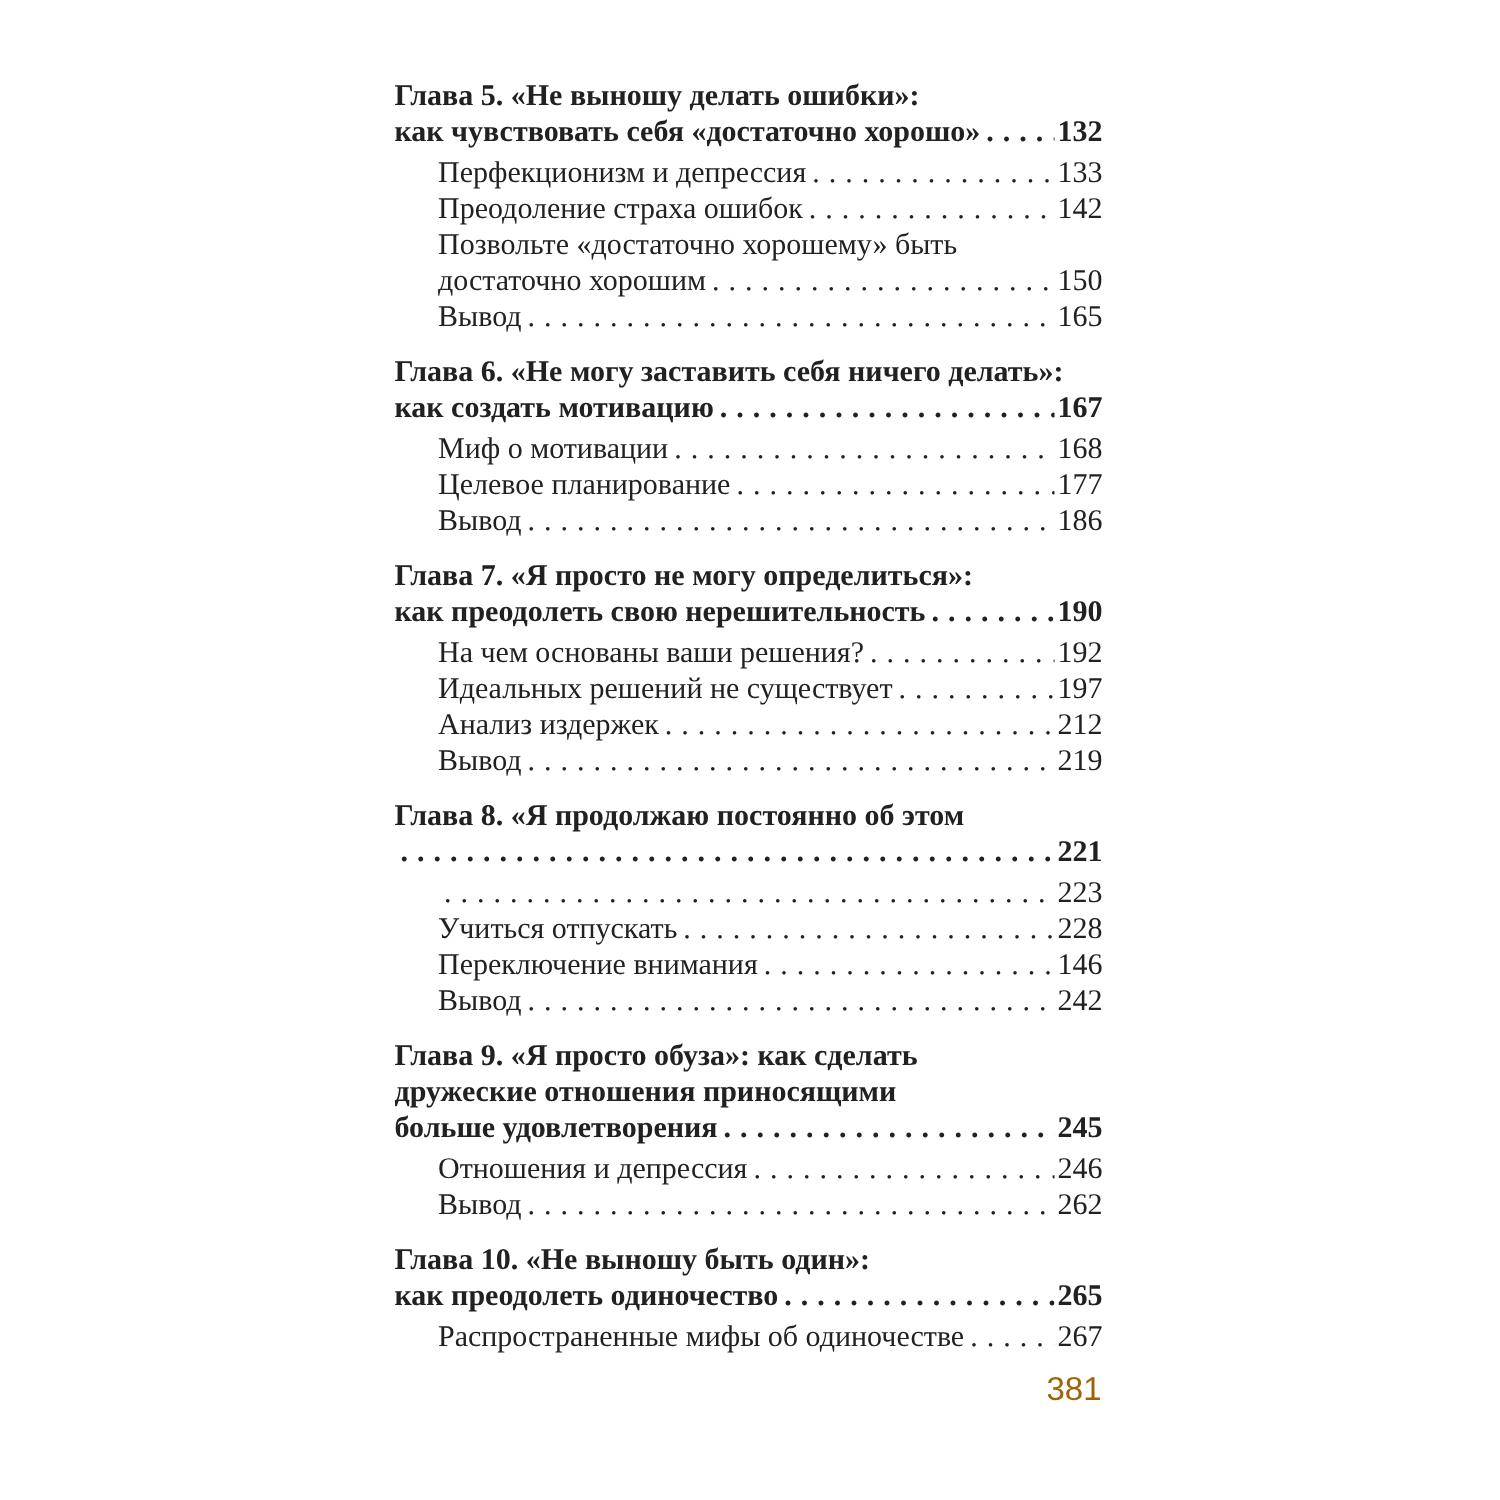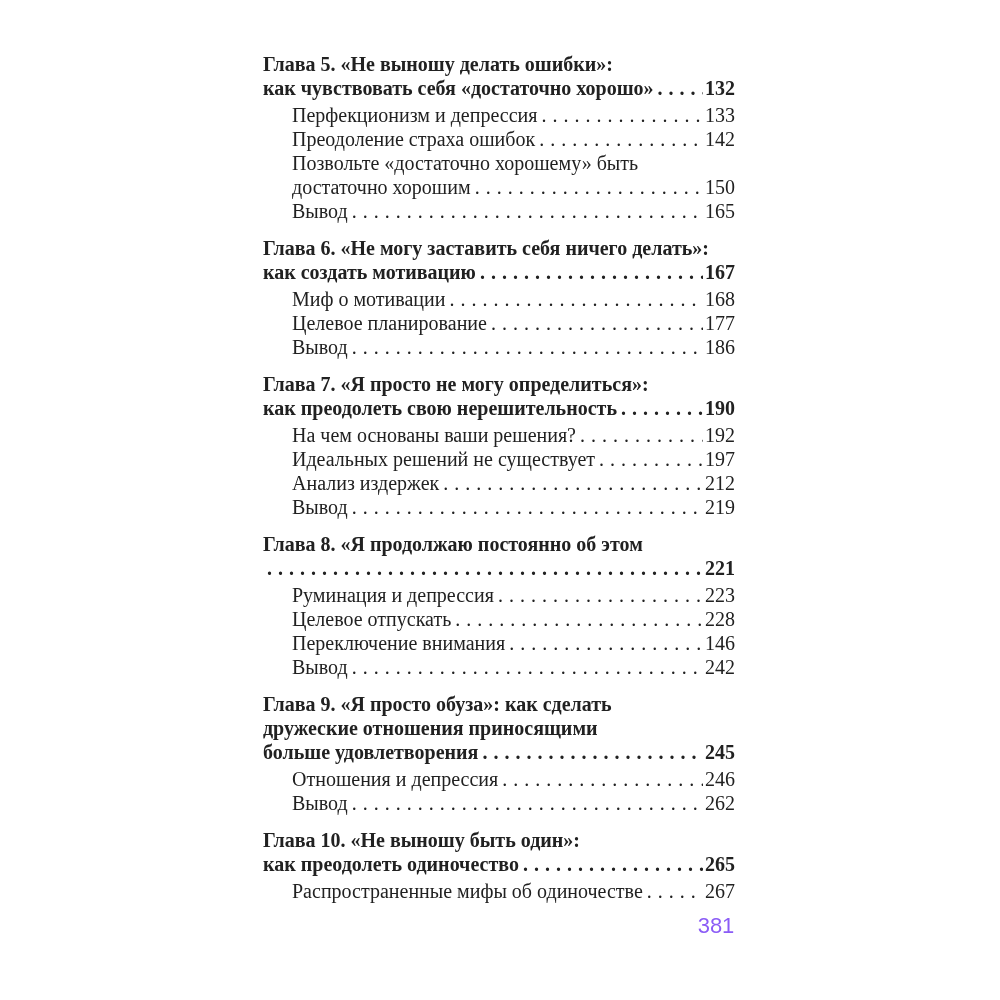--- a/index.html
+++ b/index.html
@@ -75,21 +75,21 @@
   }
   .folio {
     position: absolute;
     top: 913px;
     left: 690px;
     width: 52px;
     text-align: center;
     font-family: "Liberation Sans", sans-serif;
     font-size: 22px;
     line-height: 26px;
-    color: #8b5cf6;
+    color: #a16207;
   }
 </style>
 </head>
 <body>
 
 <div class="page">
   <div class="toc" id="toc">
       <section class="chapter">
         <div class="chapter-title">
           <div class="line">Глава 5. «Не выношу делать ошибки»:</div>
@@ -208,28 +208,27 @@
         <div class="chapter-title">
           <div class="line">Глава 8. «Я продолжаю постоянно об этом</div>
           <div class="line row">
             <span class="leader"></span>
             <span class="pagenum">221</span>
           </div>
         </div>
         <div class="subs">
           <div class="sub">
             <div class="line row">
-              <span class="text">Руминация и депрессия</span>
               <span class="leader"></span>
               <span class="pagenum">223</span>
             </div>
           </div>
           <div class="sub">
             <div class="line row">
-              <span class="text">Целевое отпускать</span>
+              <span class="text">Учиться отпускать</span>
               <span class="leader"></span>
               <span class="pagenum">228</span>
             </div>
           </div>
           <div class="sub">
             <div class="line row">
               <span class="text">Переключение внимания</span>
               <span class="leader"></span>
               <span class="pagenum">146</span>
             </div>

